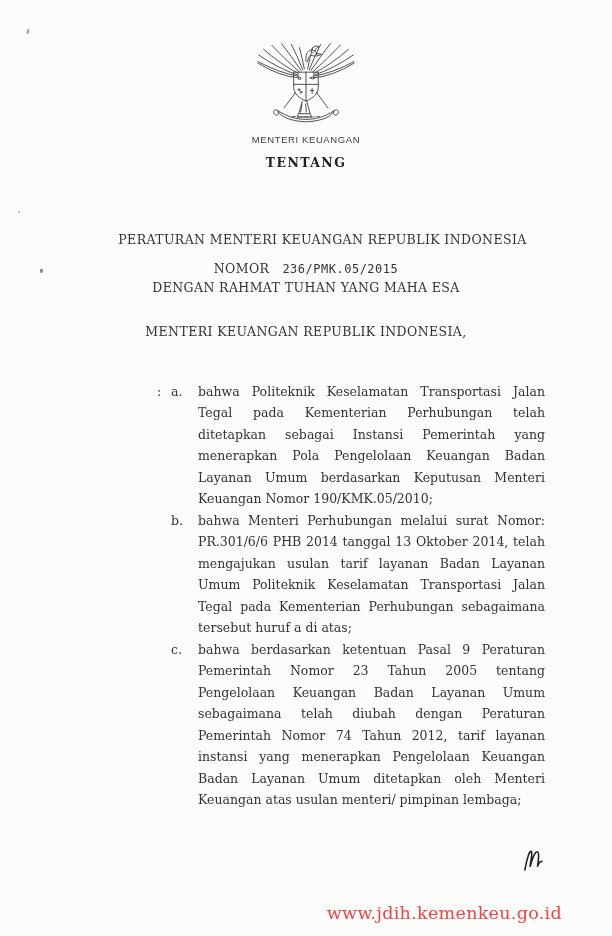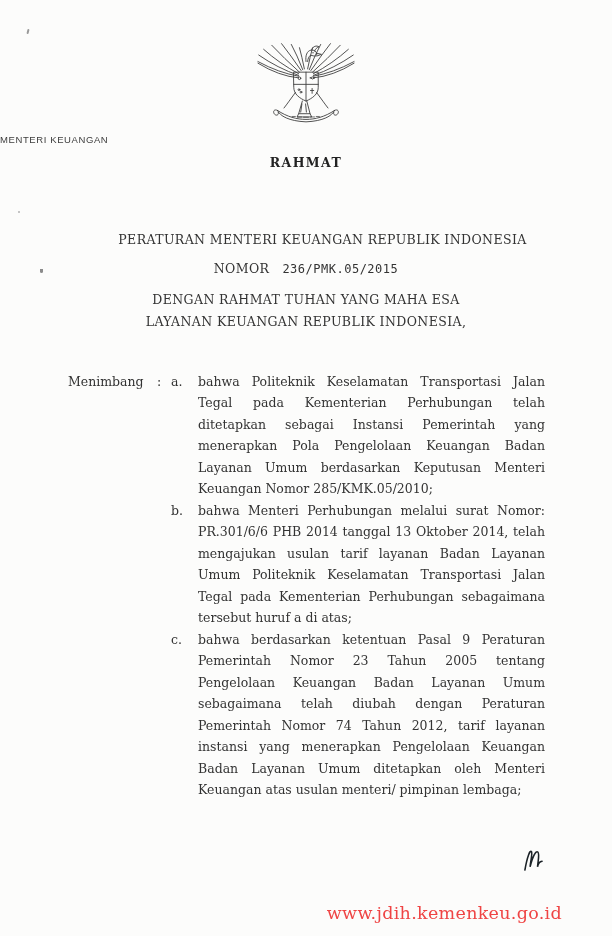--- a/index.html
+++ b/index.html
@@ -8,40 +8,41 @@
     width:612px;height:936px;
     margin:0 auto;
     background:#fcfcfb;
     font-family:"DejaVu Serif","Liberation Serif",serif;
     color:#2f2f2f;
     overflow:hidden;
   }
   
   .emblem{display:block;margin:42px auto 0;}
   .ministry{
+    text-align:center;
     font-family:"Liberation Sans","DejaVu Sans",sans-serif;
     font-size:9.5px;line-height:11.5px;letter-spacing:.6px;
     color:#3d3d3d;margin-top:4px;
   }
   .salinan{
     text-align:center;font-weight:bold;font-size:12.5px;
     letter-spacing:1.4px;margin-top:9px;color:#222;
   }
   
   .title-block{margin-top:62px;text-align:center;}
   .t-line{font-size:12.5px;letter-spacing:.4px;color:#333;}
   .t-main{margin-bottom:14px;padding-left:33px;}
-  .t-nomor{margin-bottom:16px;}
+  .t-nomor{margin-bottom:4px;}
   .t-nomor .num{
     font-family:"DejaVu Sans Mono","Liberation Mono",monospace;
     font-size:12px;letter-spacing:.5px;margin-left:13px;color:#333;
   }
   .t-tentang{margin-bottom:17px;}
   .t-subject{line-height:25px;margin-bottom:16px;letter-spacing:.5px;}
-  .t-invocation{margin-bottom:7px;}
+  .t-invocation{margin-bottom:29px;}
   
   .menimbang{
     display:grid;
     grid-template-columns:89px 14px 1fr;
     padding:0 67px 0 68px;
     margin-top:42px;
     font-size:12.5px;line-height:21.5px;color:#333;
   }
   .m-label{grid-column:1;}
   .m-colon{grid-column:2;text-align:left;}
@@ -116,38 +117,37 @@
     <path d="M30 84 C42 92 54 95 65 95 C76 95 88 92 100 84"></path>
     <path d="M30 84 C33 91 44 97 65 98 C86 97 97 91 100 84"></path>
     <path d="M30 84 C26 81.6 23.6 85.6 26.6 88.8 C28.8 90.8 32 89.6 31 86.4"></path>
     <path d="M100 84 C104 81.6 106.4 85.6 103.4 88.8 C101.2 90.8 98 89.6 99 86.4"></path>
     <path d="M48 91.4 h4 M54.5 92 h5 M62 92.3 h6 M70.5 92 h5 M77.5 91.4 h4" stroke-width="0.9"></path>
   </svg>
 
   <div class="ministry">
     <div>MENTERI KEUANGAN</div>
   </div>
-  <div class="salinan">RAHMAT</div>
+  <div class="salinan">TENTANG</div>
 
   <div class="title-block">
     <div class="t-line t-main">PERATURAN MENTERI KEUANGAN REPUBLIK INDONESIA</div>
     <div class="t-line t-nomor">
       <span>NOMOR</span><span class="num">236/PMK.05/2015</span>
     </div>
     <div class="t-line t-invocation">DENGAN RAHMAT TUHAN YANG MAHA ESA</div>
-    <div class="t-line">LAYANAN KEUANGAN REPUBLIK INDONESIA,</div>
+    <div class="t-line">MENTERI KEUANGAN REPUBLIK INDONESIA,</div>
   </div>
 
   <div class="menimbang">
-    <div class="m-label">Menimbang</div>
     <div class="m-colon">:</div>
     <div class="m-items">
       <div class="m-item">
         <div class="m-letter">a.</div>
-        <div class="m-text">bahwa Politeknik Keselamatan Transportasi Jalan Tegal pada Kementerian Perhubungan telah ditetapkan sebagai Instansi Pemerintah yang menerapkan Pola Pengelolaan Keuangan Badan Layanan Umum berdasarkan Keputusan Menteri Keuangan Nomor 285/KMK.05/2010;</div>
+        <div class="m-text">bahwa Politeknik Keselamatan Transportasi Jalan Tegal pada Kementerian Perhubungan telah ditetapkan sebagai Instansi Pemerintah yang menerapkan Pola Pengelolaan Keuangan Badan Layanan Umum berdasarkan Keputusan Menteri Keuangan Nomor 190/KMK.05/2010;</div>
       </div>
       <div class="m-item">
         <div class="m-letter">b.</div>
         <div class="m-text">bahwa Menteri Perhubungan melalui surat Nomor: PR.301/6/6 PHB 2014 tanggal 13 Oktober 2014, telah mengajukan usulan tarif layanan Badan Layanan Umum Politeknik Keselamatan Transportasi Jalan Tegal pada Kementerian Perhubungan sebagaimana tersebut huruf a di atas;</div>
       </div>
       <div class="m-item">
         <div class="m-letter">c.</div>
         <div class="m-text">bahwa berdasarkan ketentuan Pasal 9 Peraturan Pemerintah Nomor 23 Tahun 2005 tentang Pengelolaan Keuangan Badan Layanan Umum sebagaimana telah diubah dengan Peraturan Pemerintah Nomor 74 Tahun 2012, tarif layanan instansi yang menerapkan Pengelolaan Keuangan Badan Layanan Umum ditetapkan oleh Menteri Keuangan atas usulan menteri/ pimpinan lembaga;</div>
       </div>
     </div>

